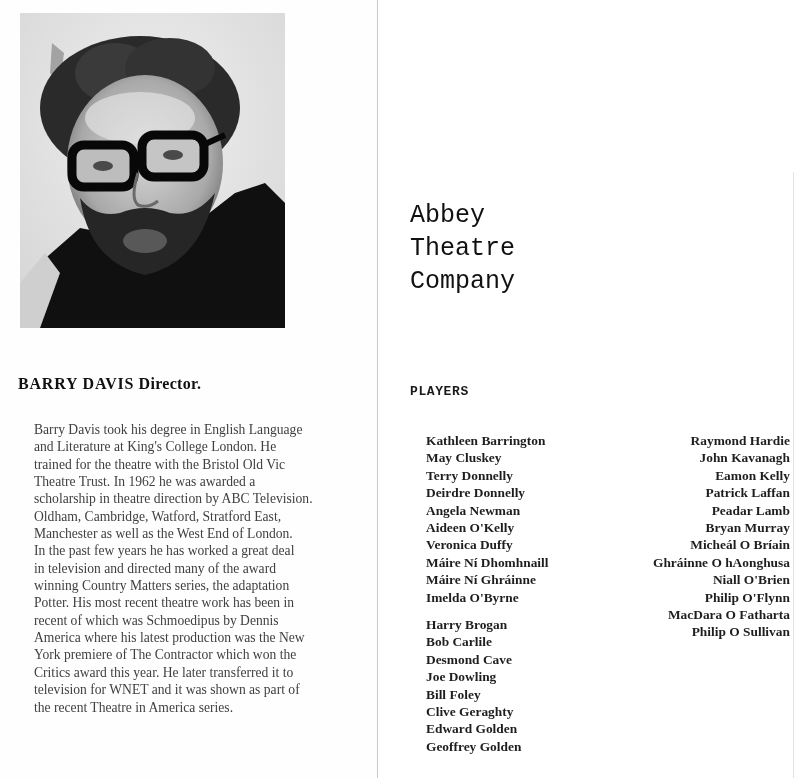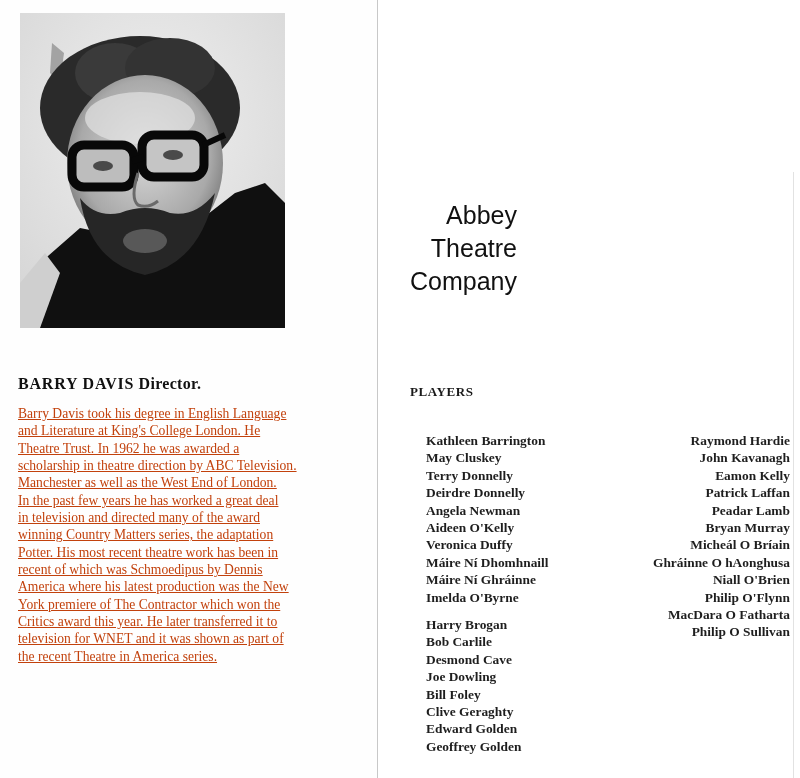--- a/index.html
+++ b/index.html
@@ -60,48 +60,46 @@
       font-size: 16px;
       letter-spacing: 0.3px;
       color: #111;
       white-space: nowrap;
     }
     .bio-heading .name { letter-spacing: 0.8px; text-align: center; }
     .bio-body {
       position: absolute;
       left: 18px; top: 405px;
       width: 345px;
-      margin: 0;
+      margin: 16px;
       font-family: "Liberation Serif", "DejaVu Serif", serif;
       font-size: 13.6px;
       line-height: 17.35px;
-      color: #c2410c;
-      text-decoration: underline;
+      color: #404040;
     }
     .bio-body .line { display: block; white-space: nowrap; }
 
     
     .company-title {
       position: absolute;
       left: 410px; top: 199px;
       margin: 0;
-      font-family: Liberation Sans, sans-serif;
+      font-family: Liberation Mono, monospace;
       font-size: 25px;
       line-height: 33px;
       font-weight: normal;
       color: #111;
-      text-align: right;
     }
     .company-title .line { display: block; white-space: nowrap; }
 
     .players-heading {
       position: absolute;
       left: 410px; top: 384px;
       margin: 0;
-      font-family: Liberation Serif, serif;
+      font-family: Liberation Mono, monospace;
       font-weight: bold;
       font-size: 13px;
       letter-spacing: 0.6px;
       color: #1a1a1a;
     }
     .players-list {
       position: absolute;
       margin: 17px;
       padding: 0;
       list-style: none;
@@ -165,22 +163,24 @@
   </div>
 
   <h2 class="bio-heading">
     <span class="name">BARRY DAVIS</span>
     <span>Director.</span>
   </h2>
 
   <p class="bio-body">
     <span class="line">Barry Davis took his degree in English Language</span>
     <span class="line">and Literature at King's College London. He</span>
+    <span class="line">trained for the theatre with the Bristol Old Vic</span>
     <span class="line">Theatre Trust. In 1962 he was awarded a</span>
     <span class="line">scholarship in theatre direction by ABC Television.</span>
+    <span class="line">Oldham, Cambridge, Watford, Stratford East,</span>
     <span class="line">Manchester as well as the West End of London.</span>
     <span class="line">In the past few years he has worked a great deal</span>
     <span class="line">in television and directed many of the award</span>
     <span class="line">winning Country Matters series, the adaptation</span>
     <span class="line">Potter. His most recent theatre work has been in</span>
     <span class="line">recent of which was Schmoedipus by Dennis</span>
     <span class="line">America where his latest production was the New</span>
     <span class="line">York premiere of The Contractor which won the</span>
     <span class="line">Critics award this year. He later transferred it to</span>
     <span class="line">television for WNET and it was shown as part of</span>

